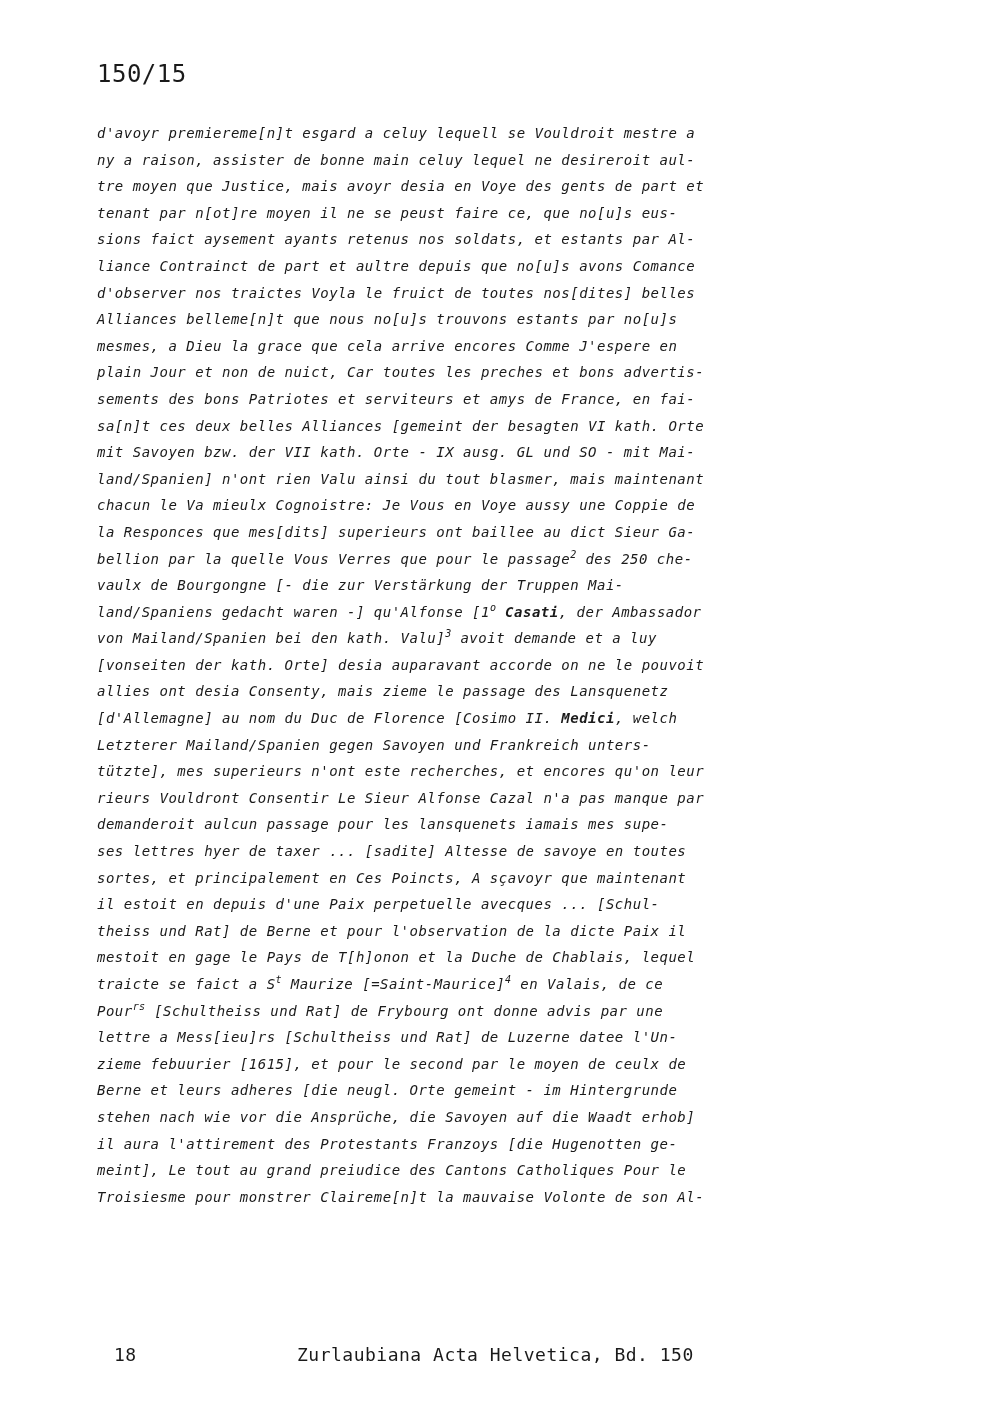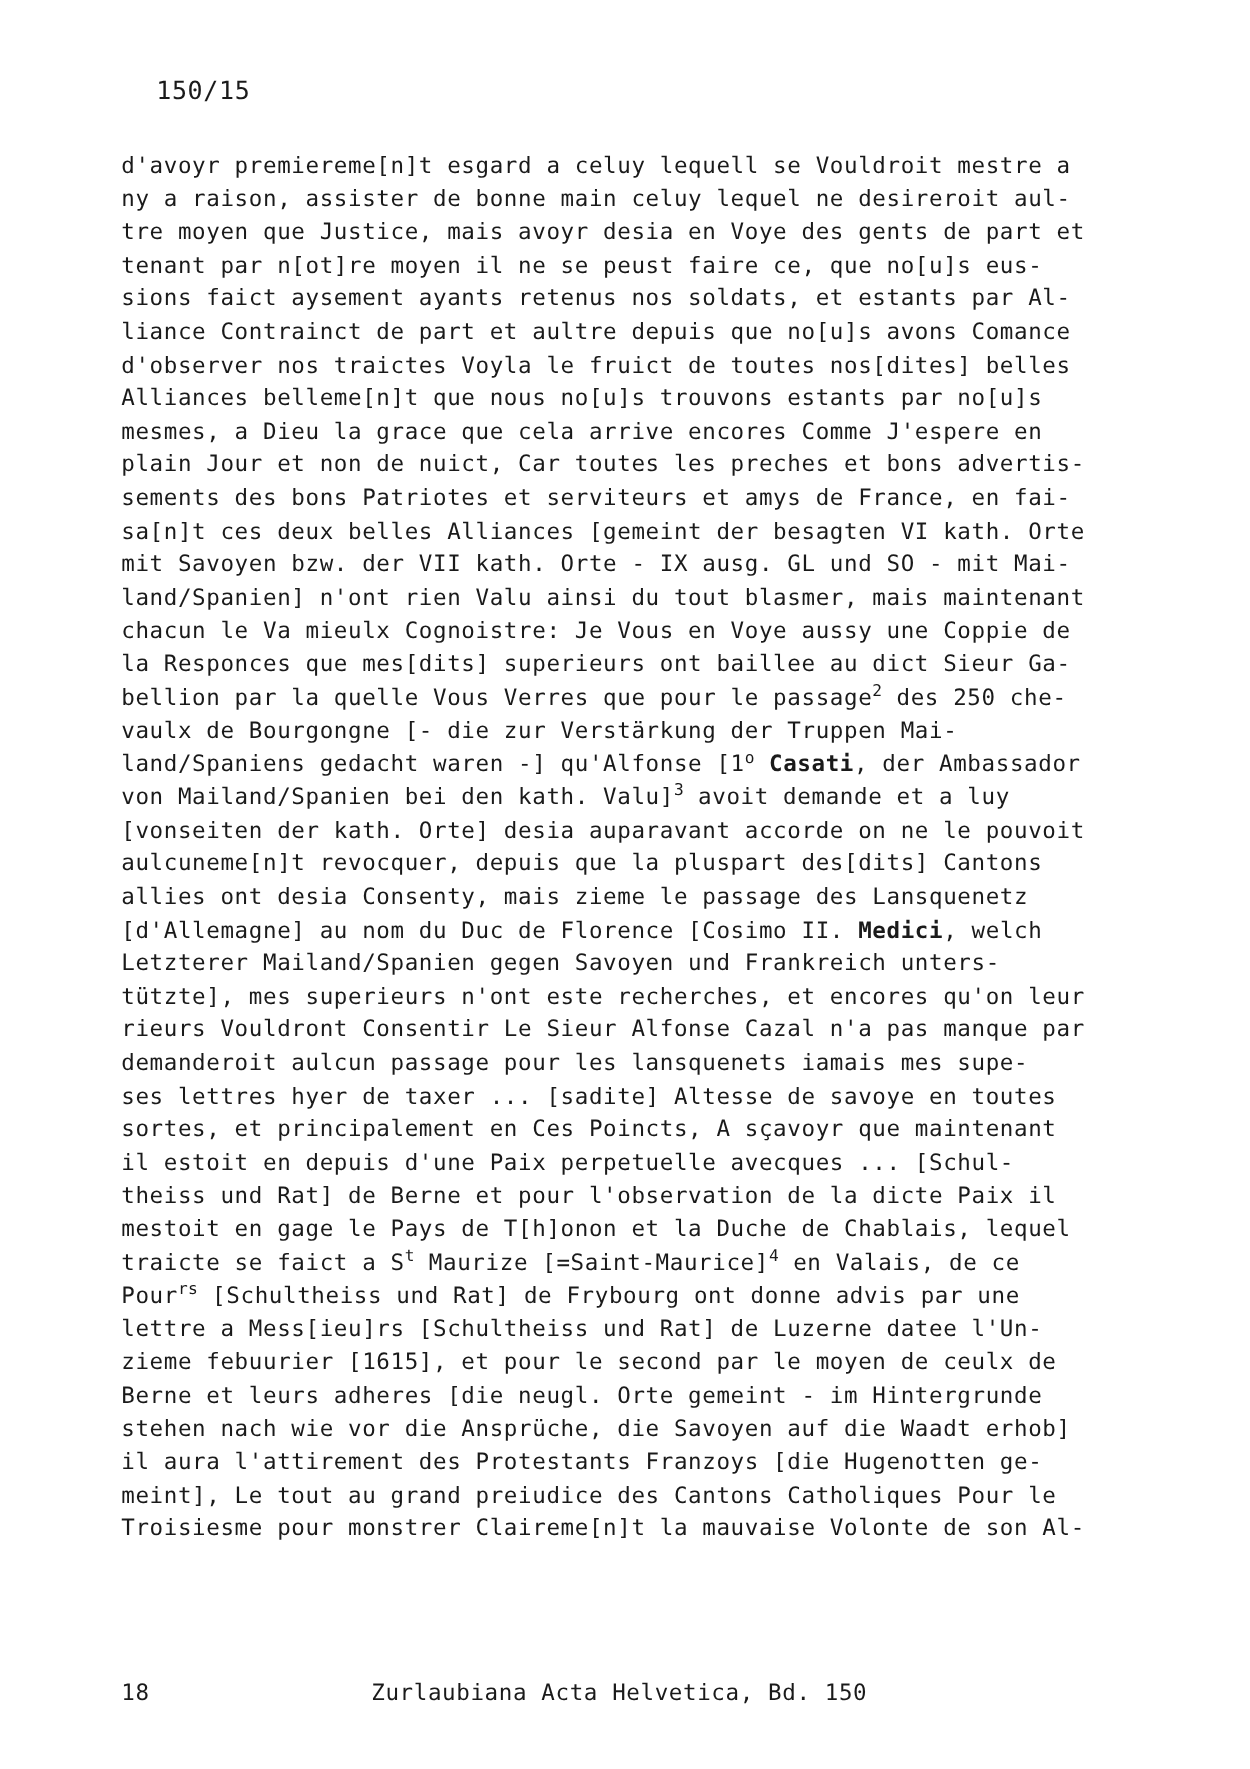--- a/index.html
+++ b/index.html
@@ -13,33 +13,33 @@
     height: 1415px;
     background: #ffffff;
     color: #1a1a1a;
     font-family: "DejaVu Sans Mono", "Liberation Mono", monospace;
     overflow: hidden;
   }
   .page-header {
     position: absolute;
     top: 60px;
     left: 97px;
-    font-size: 20px;
+    font-size: 24px;
     letter-spacing: 0.5px;
     font-style: normal;
-    margin-left: 28px;
   }
   .body-text {
     position: absolute;
     top: 120px;
     left: 97px;
     width: 790px;
-    font-size: 18px;
+    font-size: 14px;
     line-height: 26.6px;
     letter-spacing: 0.5px;
+    font-style: italic;
   }
   .line {
     white-space: pre;
     height: 26.6px;
   }
   .b {
     font-weight: bold;
   }
   sup {
     font-size: 72%;
@@ -50,21 +50,21 @@
     position: absolute;
     top: 1344px;
     left: 0;
     width: 100%;
     font-size: 18px;
     letter-spacing: 0.5px;
     font-style: normal;
   }
   .footer-page-num {
     position: absolute;
-    left: 97px;
+    left: 114px;
     top: 0;
     text-align: center;
   }
   .footer-pub {
     position: absolute;
     left: 297px;
     top: 0;
     white-space: pre;
   }
 </style>
@@ -90,21 +90,20 @@
       <div class="line"><span>sa[n]t ces deux belles Alliances [gemeint der besagten VI kath. Orte</span></div>
       <div class="line"><span>mit Savoyen bzw. der VII kath. Orte - IX ausg. GL und SO - mit Mai-</span></div>
       <div class="line"><span>land/Spanien] n'ont rien Valu ainsi du tout blasmer, mais maintenant</span></div>
       <div class="line"><span>chacun le Va mieulx Cognoistre: Je Vous en Voye aussy une Coppie de</span></div>
       <div class="line"><span>la Responces que mes[dits] superieurs ont baillee au dict Sieur Ga-</span></div>
       <div class="line"><span>bellion par la quelle Vous Verres que pour le passage</span><sup>2</sup><span> des 250 che-</span></div>
       <div class="line"><span>vaulx de Bourgongne [- die zur Verstärkung der Truppen Mai-</span></div>
       <div class="line"><span>land/Spaniens gedacht waren -] qu'Alfonse [1</span><sup>o</sup><span> </span><span class="b">Casati</span><span>, der Ambassador</span></div>
       <div class="line"><span>von Mailand/Spanien bei den kath. Valu]</span><sup>3</sup><span> avoit demande et a luy</span></div>
       <div class="line"><span>[vonseiten der kath. Orte] desia auparavant accorde on ne le pouvoit</span></div>
-      <div class="line"><span>aulcuneme[n]t revocquer, depuis que la pluspart des[dits] Cantons</span></div>
       <div class="line"><span>allies ont desia Consenty, mais zieme le passage des Lansquenetz</span></div>
       <div class="line"><span>[d'Allemagne] au nom du Duc de Florence [Cosimo II. </span><span class="b">Medici</span><span>, welch</span></div>
       <div class="line"><span>Letzterer Mailand/Spanien gegen Savoyen und Frankreich unters-</span></div>
       <div class="line"><span>tützte], mes superieurs n'ont este recherches, et encores qu'on leur</span></div>
       <div class="line"><span>rieurs Vouldront Consentir Le Sieur Alfonse Cazal n'a pas manque par</span></div>
       <div class="line"><span>demanderoit aulcun passage pour les lansquenets iamais mes supe-</span></div>
       <div class="line"><span>ses lettres hyer de taxer ... [sadite] Altesse de savoye en toutes</span></div>
       <div class="line"><span>sortes, et principalement en Ces Poincts, A sçavoyr que maintenant</span></div>
       <div class="line"><span>il estoit en depuis d'une Paix perpetuelle avecques ... [Schul-</span></div>
       <div class="line"><span>theiss und Rat] de Berne et pour l'observation de la dicte Paix il</span></div>

